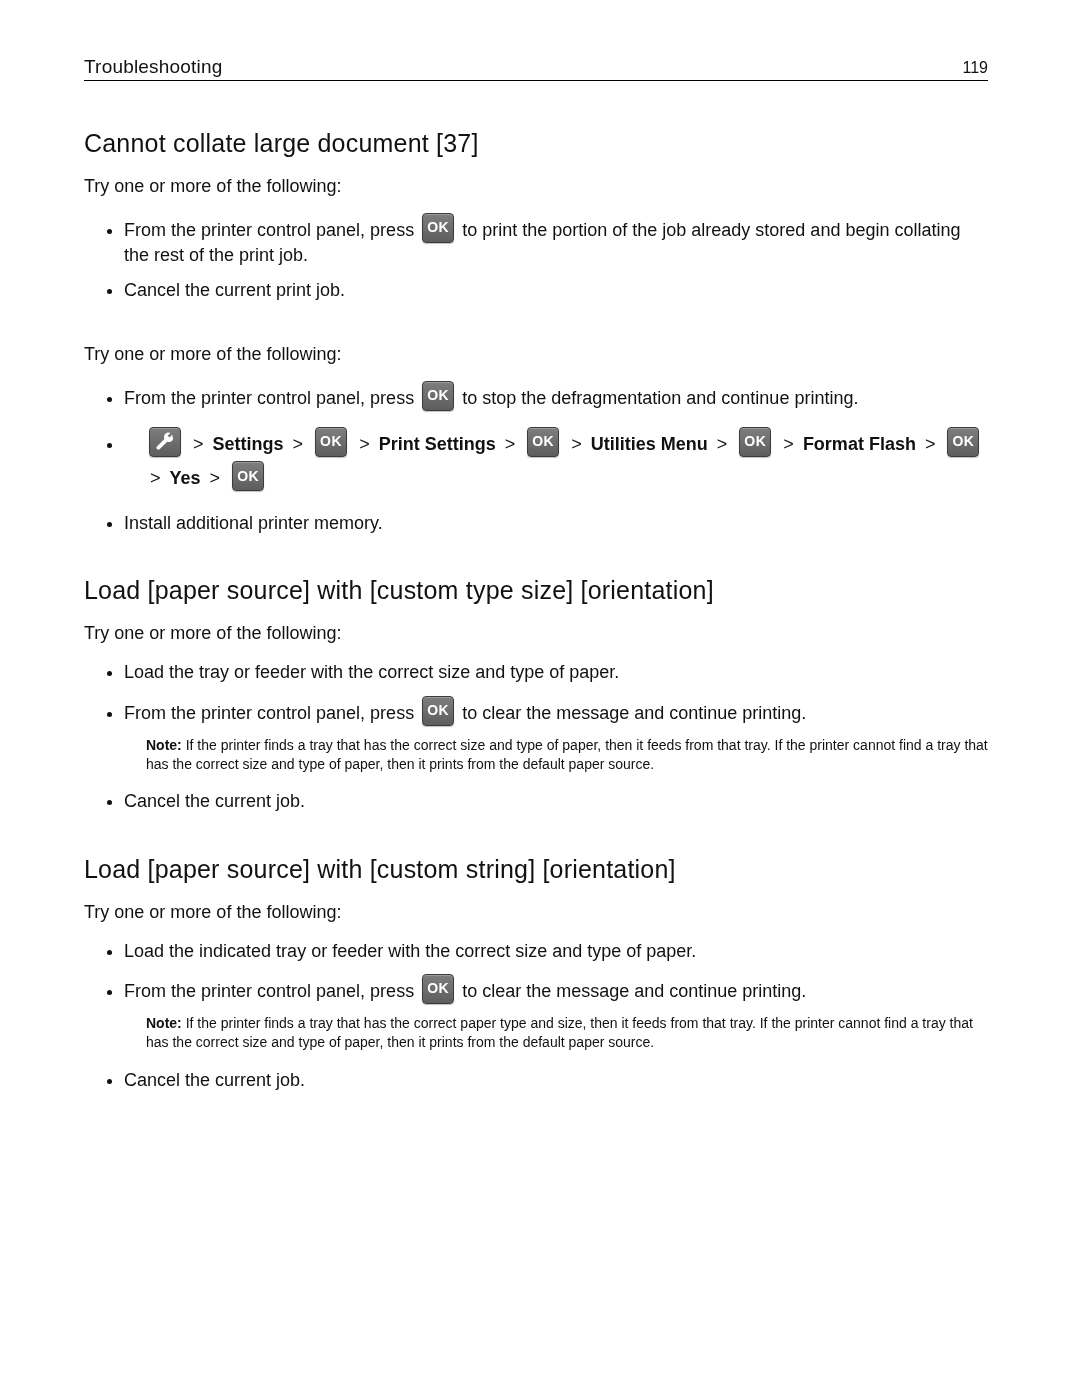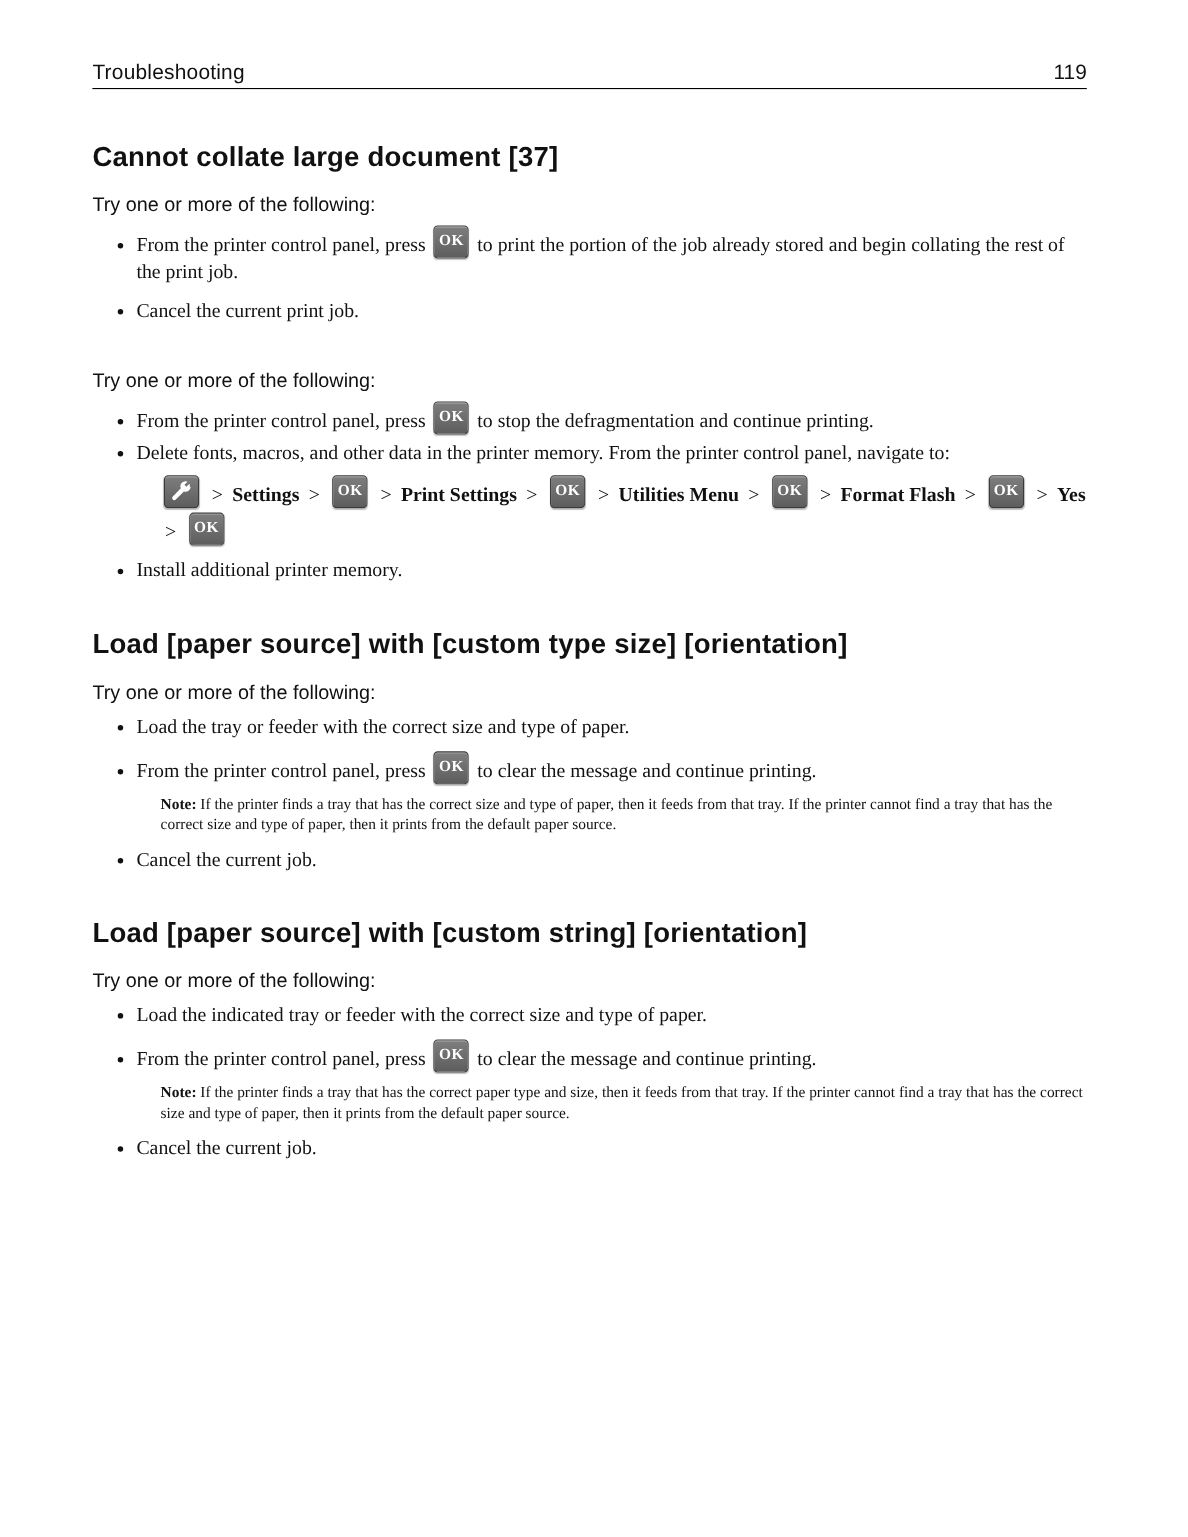--- a/index.html
+++ b/index.html
@@ -22,43 +22,42 @@
     align-items: baseline;
     border-bottom: 1px solid #000;
     padding-bottom: 2px;
     margin-bottom: 48px;
   }
   .header-left {
     font-size: 19px;
     letter-spacing: .2px;
   }
   .header-right {
-    font-size: 19px;
+    font-size: 16px;
     margin-left: 41px;
   }
   h2.section {
     font-size: 25px;
-    font-weight: 700;
+    font-weight: 400;
     margin: 0 0 18px 0;
     letter-spacing: .2px;
   }
   .intro {
     font-size: 18px;
     margin-bottom: 8px;
   }
   ul.bullets {
     list-style: disc;
     padding-left: 40px;
     margin: 6px 0 40px 0;
   }
   ul.bullets > li {
     font-size: 18px;
     line-height: 1.4;
-    margin: 0 0 4px 0;
-    font-family: Liberation Serif, serif;
+    margin: 16px 0 4px 0;
   }
   ul.bullets > li.tight { margin-bottom: 2px; }
   ul.bullets > li.extra-top { margin-top: 10px; }
   .note-block {
     margin: 10px 0 8px 22px;
     font-size: 14px;
     line-height: 1.35;
   }
   .note-label { font-weight: 700; }
   .ok-btn, .wrench-btn {
@@ -116,21 +115,20 @@
   </ul>
 
   <div class="intro">Try one or more of the following:</div>
   <ul class="bullets">
     <li>
       <span>From the printer control panel, press </span>
       <span class="ok-btn"></span>
       <span> to stop the defragmentation and continue printing.</span>
     </li>
     <li class="tight">
-      <span>Delete fonts, macros, and other data in the printer memory. From the printer control panel, navigate to:</span>
       <div class="path-line">
         <span class="wrench-btn">
           <svg width="20" height="20" viewBox="0 0 24 24">
               <path fill="#fff" d="M22 6.5a5.5 5.5 0 0 1-7.4 5.15L5.8 20.4a2.3 2.3 0 1 1-3.25-3.25l8.75-8.8A5.5 5.5 0 0 1 18.6 1.1l-3.4 3.4 2.1 2.1 3.4-3.4c.55.95.3 2.05.3 3.3z"></path>
             </svg>
         </span>
         <span class="gt">&gt;</span>
         <span class="bold">Settings</span>
         <span class="gt">&gt;</span>
         <span class="ok-btn"></span>

